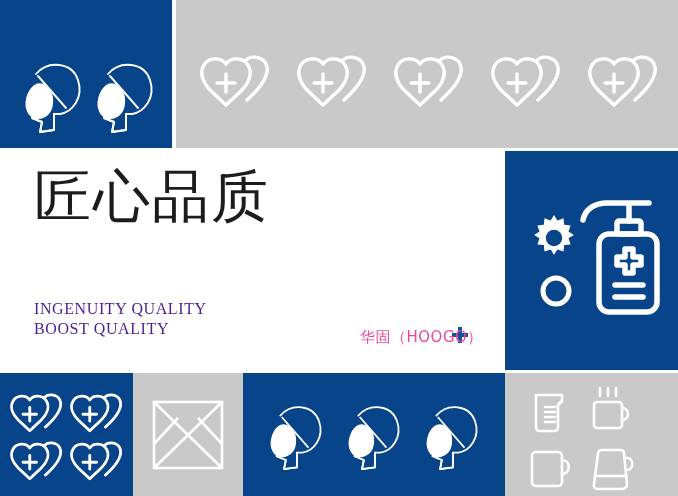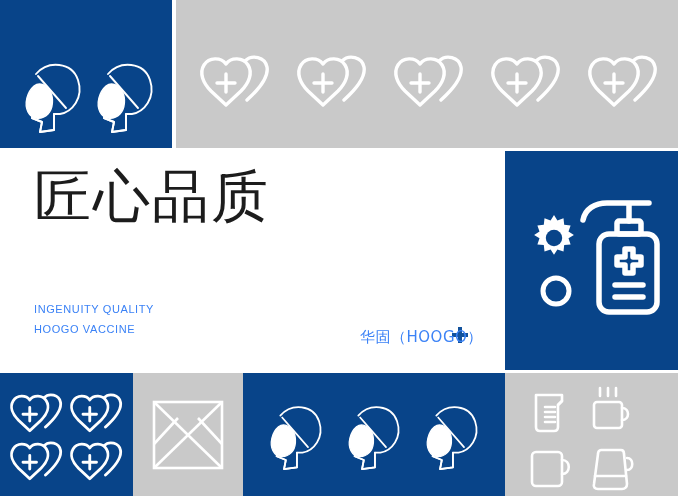--- a/index.html
+++ b/index.html
@@ -31,27 +31,27 @@
   .hl-line{
     font-size:57px;line-height:60px;
     font-weight:400;letter-spacing:2px;
     white-space:nowrap;
     font-family:"DejaVu Sans","Liberation Sans",sans-serif;
   }
   .hl-dark{color:#1c1c1c;}
   .hl-blue{color:#1257a5;}
   #sub-block{position:absolute;left:34px;top:148px;}
   .sub-line{
-    font-size:11px;line-height:20px;
-    letter-spacing:0.6px;color:#3b82f6;
-    font-family:Liberation Sans, sans-serif;
+    font-size:16px;line-height:20px;
+    letter-spacing:0.6px;color:#4c1d95;
+    font-family:Liberation Serif, serif;
   }
   #brand{
     position:absolute;left:360px;top:177px;
-    font-size:15px;color:#3b82f6;letter-spacing:0.5px;
+    font-size:15px;color:#ec4899;letter-spacing:0.5px;
     font-family:"DejaVu Sans","Liberation Sans",sans-serif;
     white-space:nowrap;
   }
   #plus-accent{position:absolute;left:450px;top:174px;}
 
   
   .icn{position:absolute;display:block;}
 </style>
 </head>
 <body>
@@ -116,21 +116,21 @@
   </div>
 
   <div class="panel" id="headline-panel">
 
     <div id="headline-block">
       <div class="hl-line hl-dark">匠心品质</div>
     </div>
 
     <div id="sub-block">
       <div class="sub-line">INGENUITY QUALITY</div>
-      <div class="sub-line">HOOGO VACCINE</div>
+      <div class="sub-line">BOOST QUALITY</div>
     </div>
 
     <svg id="plus-accent" width="20" height="20" viewBox="0 0 20 20">
       <path d="M8 2 H12 V8 H18 V12 H12 V18 H8 V12 H2 V8 H8 Z" fill="#12529c"></path>
     </svg>
 
     <div id="brand">华固（HOOGO）</div>
   </div>
 
   <div class="panel" id="sanitizer-panel">

